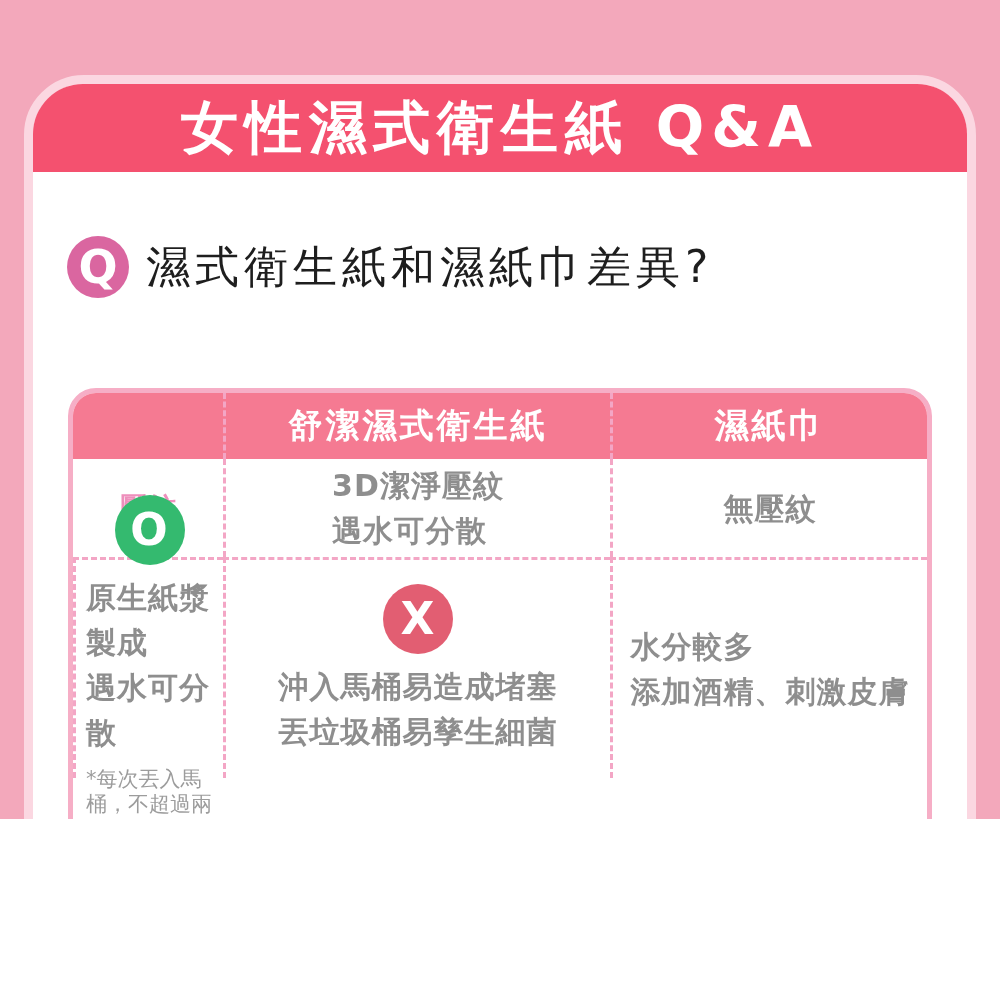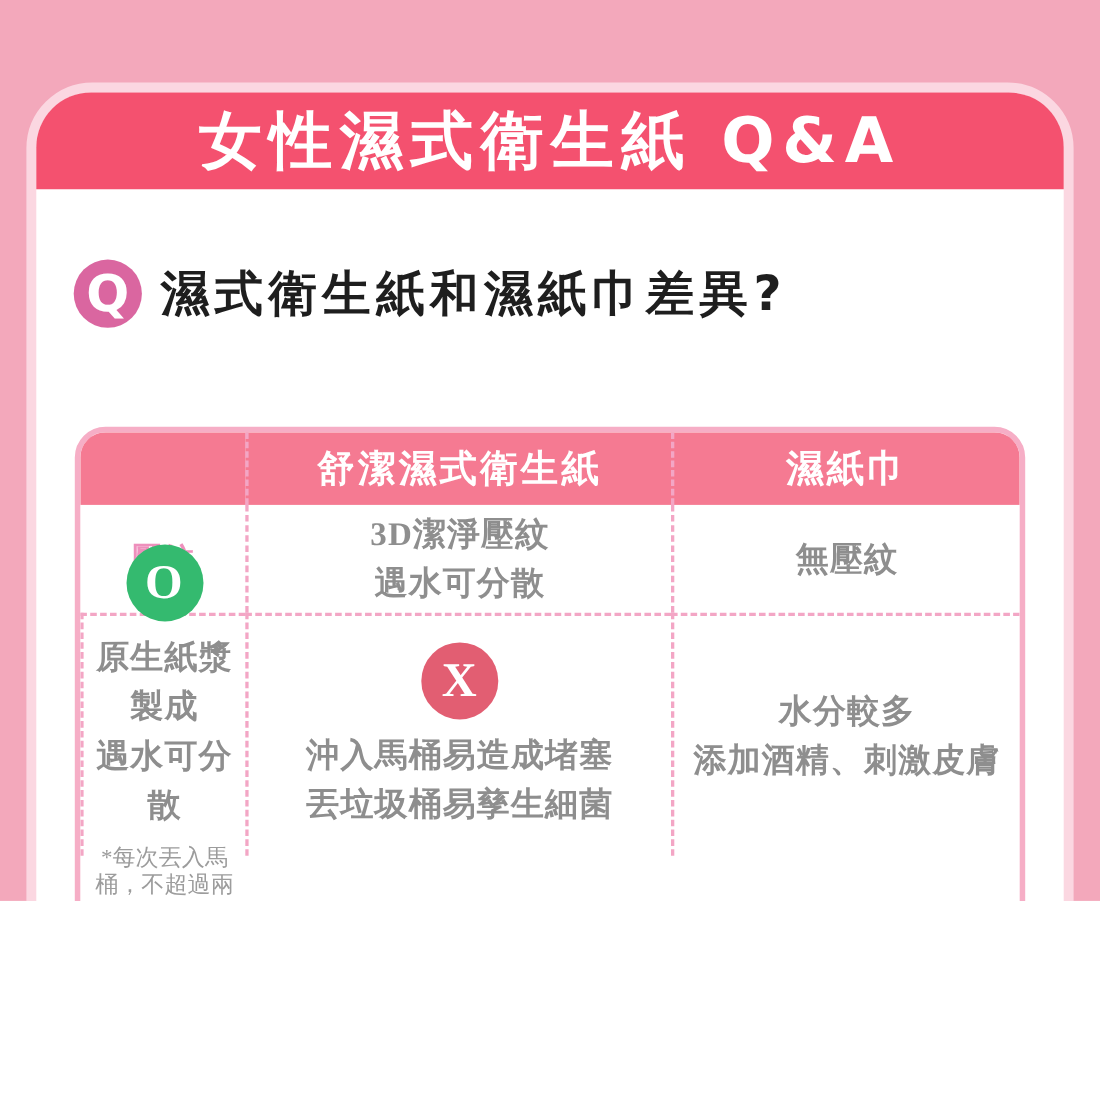--- a/index.html
+++ b/index.html
@@ -32,38 +32,37 @@
   .q-row {
     position:absolute; left:67px; top:236px;
     display:flex; align-items:center; gap:17px;
   }
   .q-badge {
     width:62px; height:62px; border-radius:50%; background:#DA66A0;
     display:flex; align-items:center; justify-content:center; flex:0 0 auto;
   }
   .q-badge span { color:#ffffff; font-size:46px; font-weight:bold; line-height:1; }
   .q-text {
-    color:#1E1E1E; font-size:44px; font-weight:bold; letter-spacing:5px;
+    color:#1E1E1E; font-size:44px; font-weight:normal; letter-spacing:5px;
     white-space:nowrap;
   }
 
   
   .table {
     position:absolute; left:68px; top:388px; width:864px; height:517px;
     background:#ffffff; border:5px solid #F6AEC6; border-radius:28px;
     overflow:hidden;
     display:grid;
     grid-template-columns:150px 387px 1fr;
     grid-template-rows:66px 98px 221px 1fr;
   }
   .cell {
     display:flex; flex-direction:column;
     align-items:center; justify-content:center;
-    text-align:center;
-    font-family:Liberation Serif, serif;
+    text-align:left;
   }
   .th { background:#F57A92; }
   .th span {
     color:#ffffff; font-size:34px; font-weight:bold; letter-spacing:3px;
     white-space:nowrap;
   }
   .vline { border-left:3px dashed #F3A6C5; }
   .hline { border-top:3px dashed #F3A6C5; }
   .lbl {
     color:#EE8FBC; font-size:28px; font-weight:bold; letter-spacing:1px;

